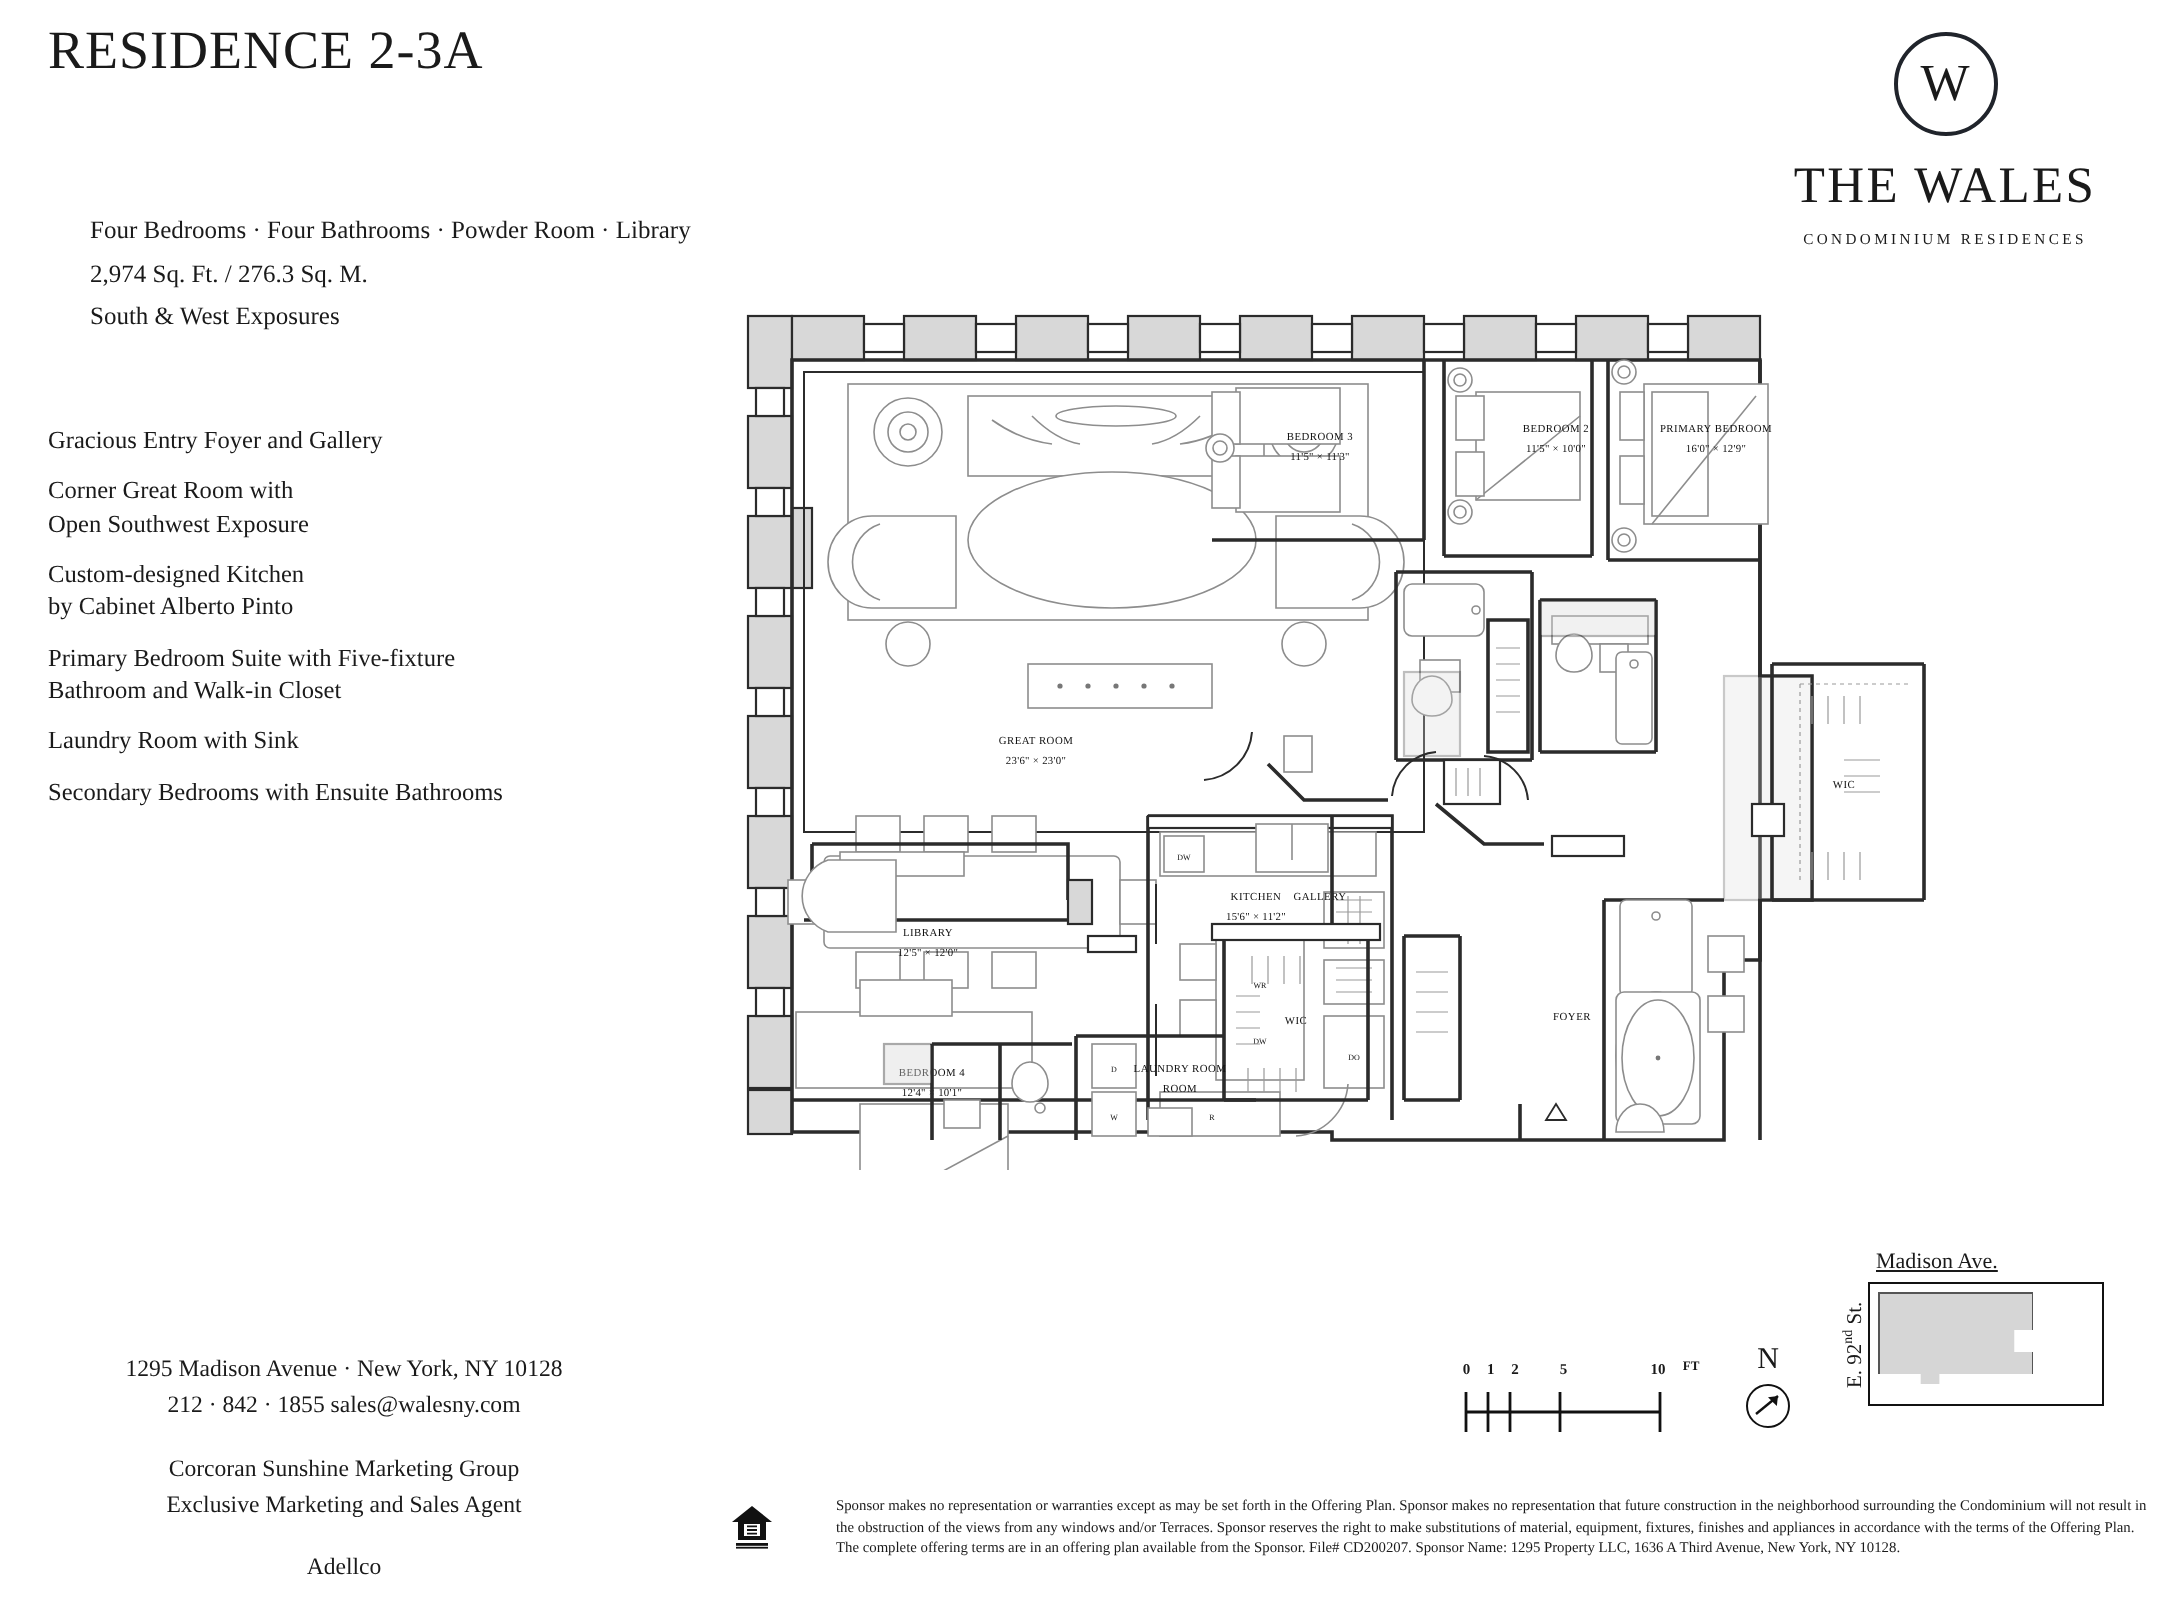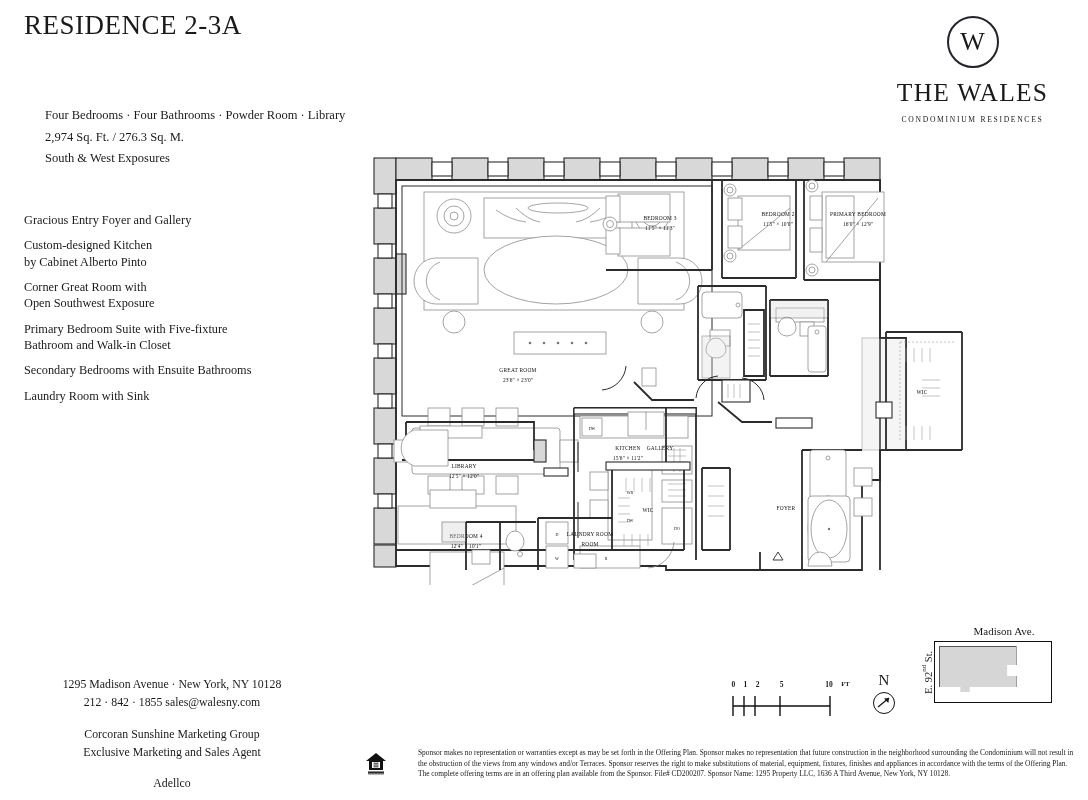--- a/index.html
+++ b/index.html
@@ -46,21 +46,21 @@
   #scalebar .nums span { position: absolute; top: 0; transform: translateX(-50%); }
   #north { position: absolute; left: 866px; top: 672px; width: 36px; text-align: center; }
   #north .n { font-size: 15px; }
   #north .circ {
     width: 22px; height: 22px; border: 1.4px solid #111; border-radius: 50%;
     margin: 3px auto 0 auto; position: relative;
   }
 
   
   #keymap { position: absolute; left: 920px; top: 625px; width: 150px; }
-  #keymap .mad { font-size: 11px; text-align: center; margin-bottom: 4px; margin-left: 18px; }
+  #keymap .mad { font-size: 11px; text-align: left; margin-bottom: 4px; margin-left: 18px; text-decoration: underline; }
   #keymap .row { display: flex; align-items: center; }
   #keymap .st {
     font-size: 10.5px; writing-mode: vertical-rl; transform: rotate(180deg);
     height: 62px; text-align: center;
   }
   #keymap .box { width: 118px; height: 62px; border: 1.1px solid #111; position: relative; background: #fff; }
   #keymap .bldg { position: absolute; background: #d6d6d6; border: 1px solid #555; }
 
   
   #contact { position: absolute; left: 22px; top: 675px; width: 300px; text-align: center; font-size: 11.8px; line-height: 1.55; }
@@ -86,28 +86,28 @@
   <div id="title">RESIDENCE 2-3A</div>
 
   <div id="specs">
     <div>Four Bedrooms  ·  Four Bathrooms  ·  Powder Room  ·  Library</div>
     <div>2,974 Sq. Ft. / 276.3 Sq. M.</div>
     <div>South &amp; West Exposures</div>
   </div>
 
   <div id="features">
     <div class="feat" style="white-space:pre-line">Gracious Entry Foyer and Gallery</div>
+    <div class="feat" style="white-space:pre-line">Corner Great Room with
+Open Southwest Exposure</div>
     <div class="feat" style="white-space:pre-line">Custom-designed Kitchen
 by Cabinet Alberto Pinto</div>
-    <div class="feat" style="white-space:pre-line">Corner Great Room with
-Open Southwest Exposure</div>
     <div class="feat" style="white-space:pre-line">Primary Bedroom Suite with Five-fixture
 Bathroom and Walk-in Closet</div>
+    <div class="feat" style="white-space:pre-line">Laundry Room with Sink</div>
     <div class="feat" style="white-space:pre-line">Secondary Bedrooms with Ensuite Bathrooms</div>
-    <div class="feat" style="white-space:pre-line">Laundry Room with Sink</div>
   </div>
 
   <div id="logo">
     <div class="ring">W</div>
     <div class="wales">THE WALES</div>
     <div class="sub">CONDOMINIUM RESIDENCES</div>
   </div>
 
   <div id="plan">
   <svg width="610" height="435" viewBox="0 0 610 435" xmlns="http://www.w3.org/2000/svg">

